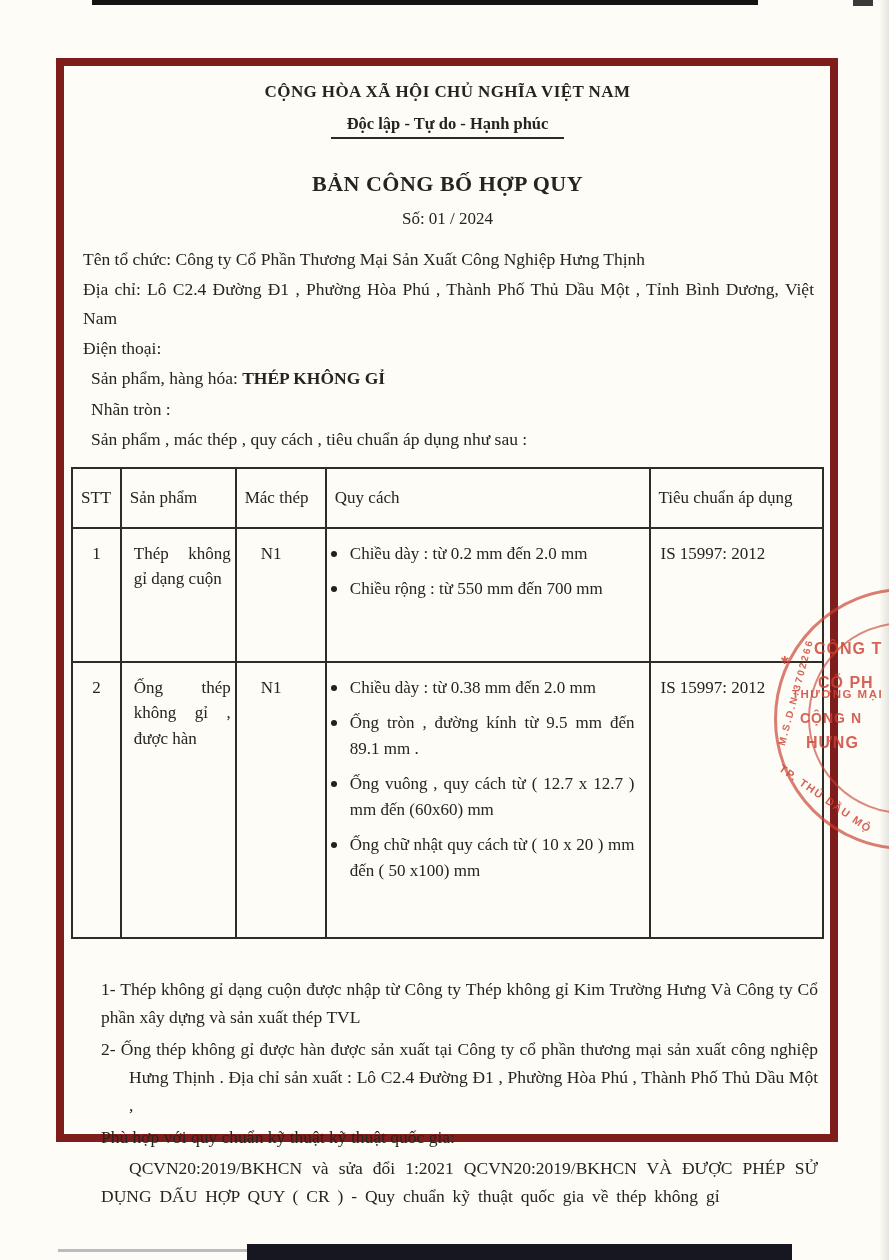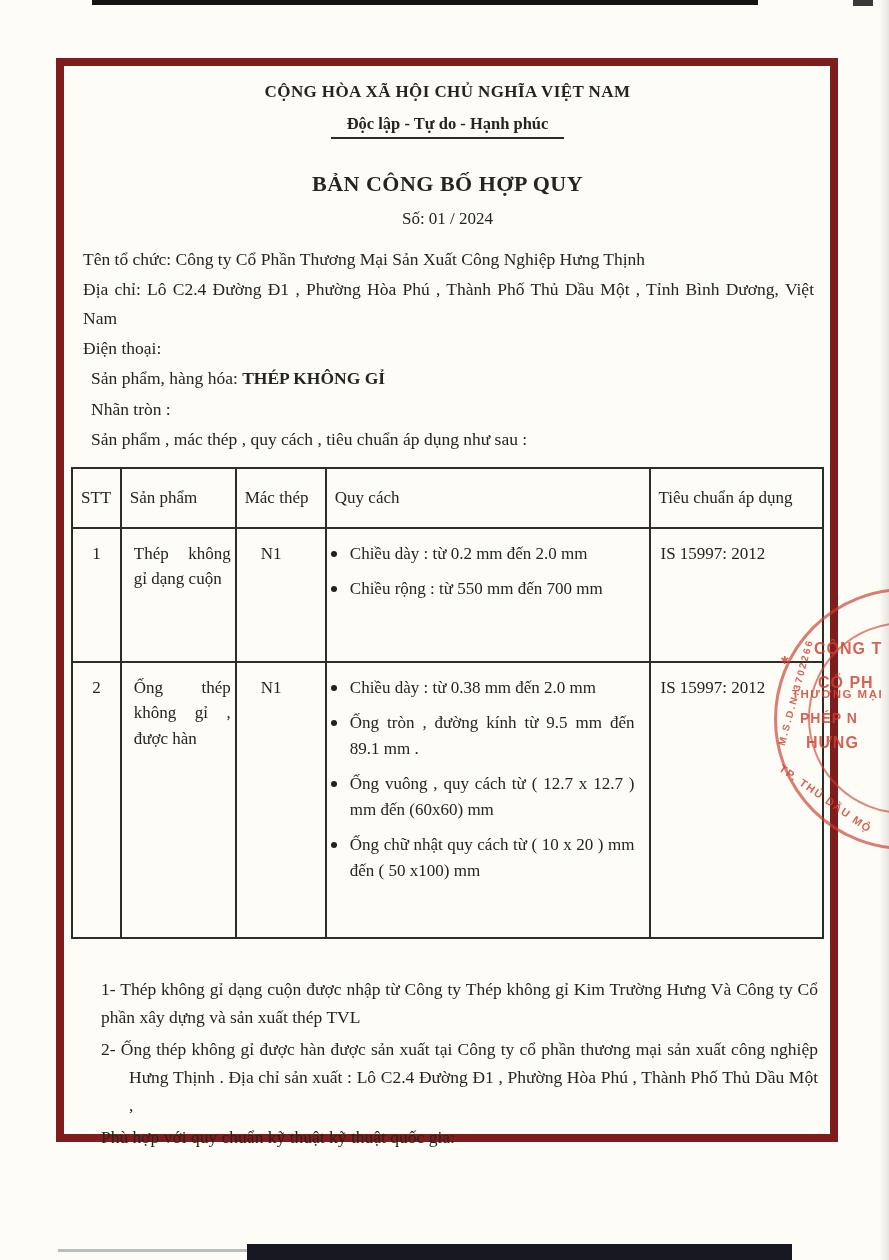--- a/index.html
+++ b/index.html
@@ -174,33 +174,34 @@
           </td>
           <td class="c-tieuchuan">IS 15997: 2012</td>
         </tr>
       </tbody>
     </table>
 
     <div class="notes">
       <p class="justify">1- Thép không gỉ dạng cuộn được nhập từ Công ty Thép không gỉ Kim Trường Hưng Và Công ty Cổ phần xây dựng và sản xuất thép TVL</p>
       <p class="note-hanging">2- Ống thép không gỉ được hàn được sản xuất tại Công ty cổ phần thương mại sản xuất công nghiệp Hưng Thịnh . Địa chỉ sản xuất : Lô C2.4 Đường Đ1 , Phường Hòa Phú , Thành Phố Thủ Dầu Một ,</p>
       <p class="conformity">Phù hợp với quy chuẩn kỹ thuật kỹ thuật quốc gia:</p>
+      <p class="regulation">QCVN20:2019/BKHCN và sửa đổi 1:2021 QCVN20:2019/BKHCN VÀ ĐƯỢC PHÉP SỬ DỤNG DẤU HỢP QUY ( CR ) -  Quy chuẩn kỹ thuật quốc gia về thép không gỉ</p>
     </div>
 
   </div>
 
   <div class="stamp">
     <div class="ring-outer"></div>
     <div class="ring-inner"></div>
     <span class="st-reg">M.S.D.N:3702266</span>
     <span class="st-star">✱</span>
     <span class="st-l1">CÔNG T</span>
     <span class="st-l2">CỔ PH</span>
     <span class="st-l3">THƯƠNG MẠI</span>
-    <span class="st-l4">PHÉP N</span>
+    <span class="st-l4">CỘNG N</span>
     <span class="st-l5">HƯNG</span>
     <span class="st-city">TP. THỦ DẦU MỘ</span>
   </div>
 
   <div class="scan-bottom-thin"></div>
   <div class="scan-bottom-bar"></div>
 
 </div>
 
 </body></html>

